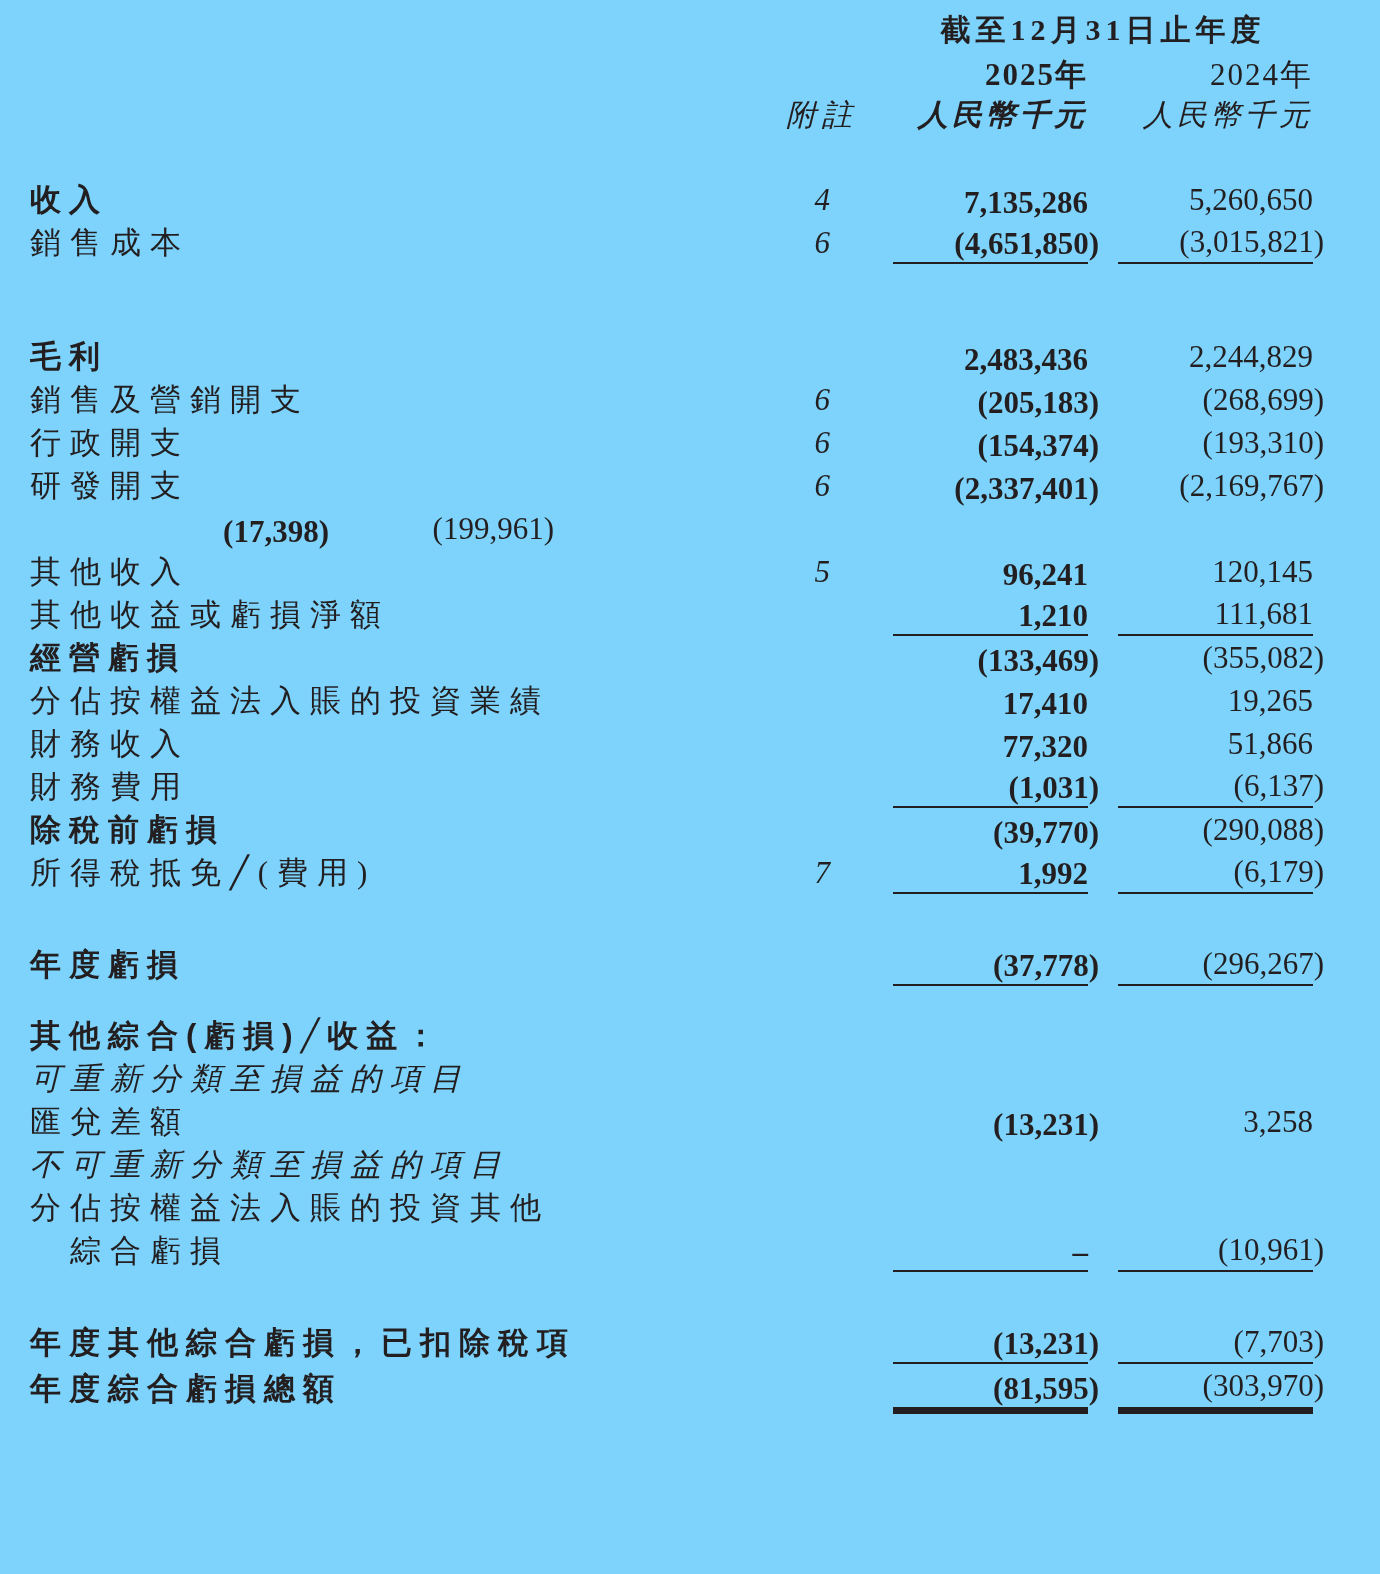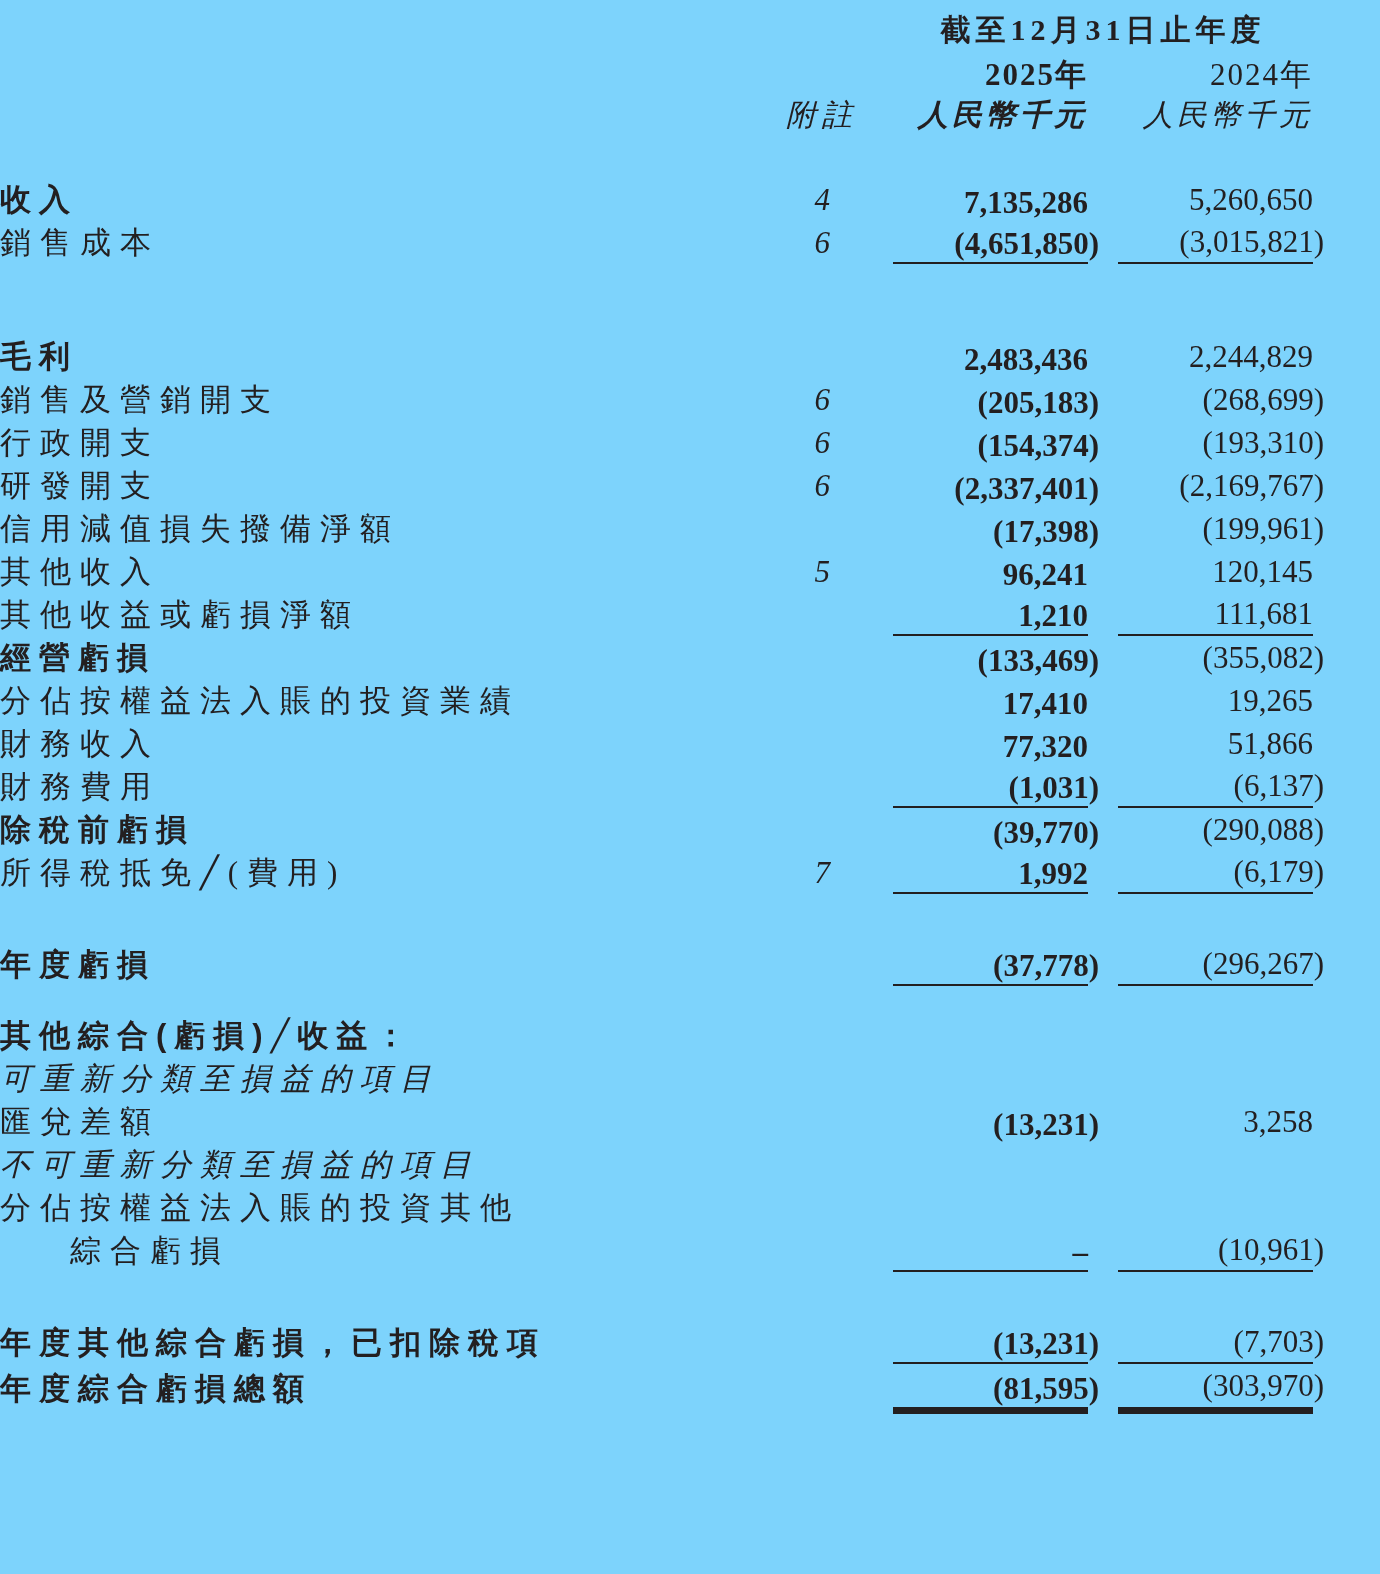--- a/index.html
+++ b/index.html
@@ -18,21 +18,21 @@
   .h-y1{left:893px;top:54px;width:195px;text-align:right;font-weight:bold;font-size:31px;letter-spacing:2px;}
   .h-y2{left:1118px;top:54px;width:195px;text-align:right;font-size:31px;letter-spacing:2px;}
   .h-note{left:748px;top:95px;width:110px;text-align:right;font-style:italic;font-size:30px;letter-spacing:6px;}
   .h-u1{left:863px;top:95px;width:225px;text-align:right;font-style:italic;font-weight:bold;font-size:30px;letter-spacing:4px;}
   .h-u2{left:1088px;top:95px;width:225px;text-align:right;font-style:italic;font-size:30px;letter-spacing:4px;}
 
   
   .rows{position:absolute;left:0;top:178px;width:1380px;}
   .row{display:flex;height:43px;}
   .cell{display:flex;align-items:center;height:100%;box-sizing:border-box;}
-  .label{flex:1;font-size:31px;letter-spacing:9px;white-space:nowrap;overflow:visible;}
+  .label{flex:1;padding-left:30px;font-size:31px;letter-spacing:9px;white-space:nowrap;overflow:visible;}
   .note{width:60px;justify-content:flex-end;font-style:italic;font-size:30px;}
   .val{width:195px;justify-content:flex-end;}
   .v1{margin-left:63px;align-items:flex-end;}
   .v2{margin-left:30px;margin-right:67px;}
   .num{font-size:31px;white-space:nowrap;}
   .v1 .num{font-weight:bold;}
 
   .em .label{font-family:"Liberation Sans","DejaVu Sans",sans-serif;font-weight:bold;letter-spacing:8px;}
   .it .label{font-style:italic;}
   .indent .label{padding-left:70px;}
@@ -143,23 +143,20 @@
         </div>
       <div class="cell val v1">
           <span class="num paren">(2,337,401)</span>
         </div>
       <div class="cell val v2">
           <span class="num paren">(2,169,767)</span>
         </div>
     </div>
 
     <div class="row">
-      <div class="cell label">
-          <span>信用減值損失撥備淨額</span>
-        </div>
       <div class="cell note">
           <span class="num"></span>
         </div>
       <div class="cell val v1">
           <span class="num paren">(17,398)</span>
         </div>
       <div class="cell val v2">
           <span class="num paren">(199,961)</span>
         </div>
     </div>

